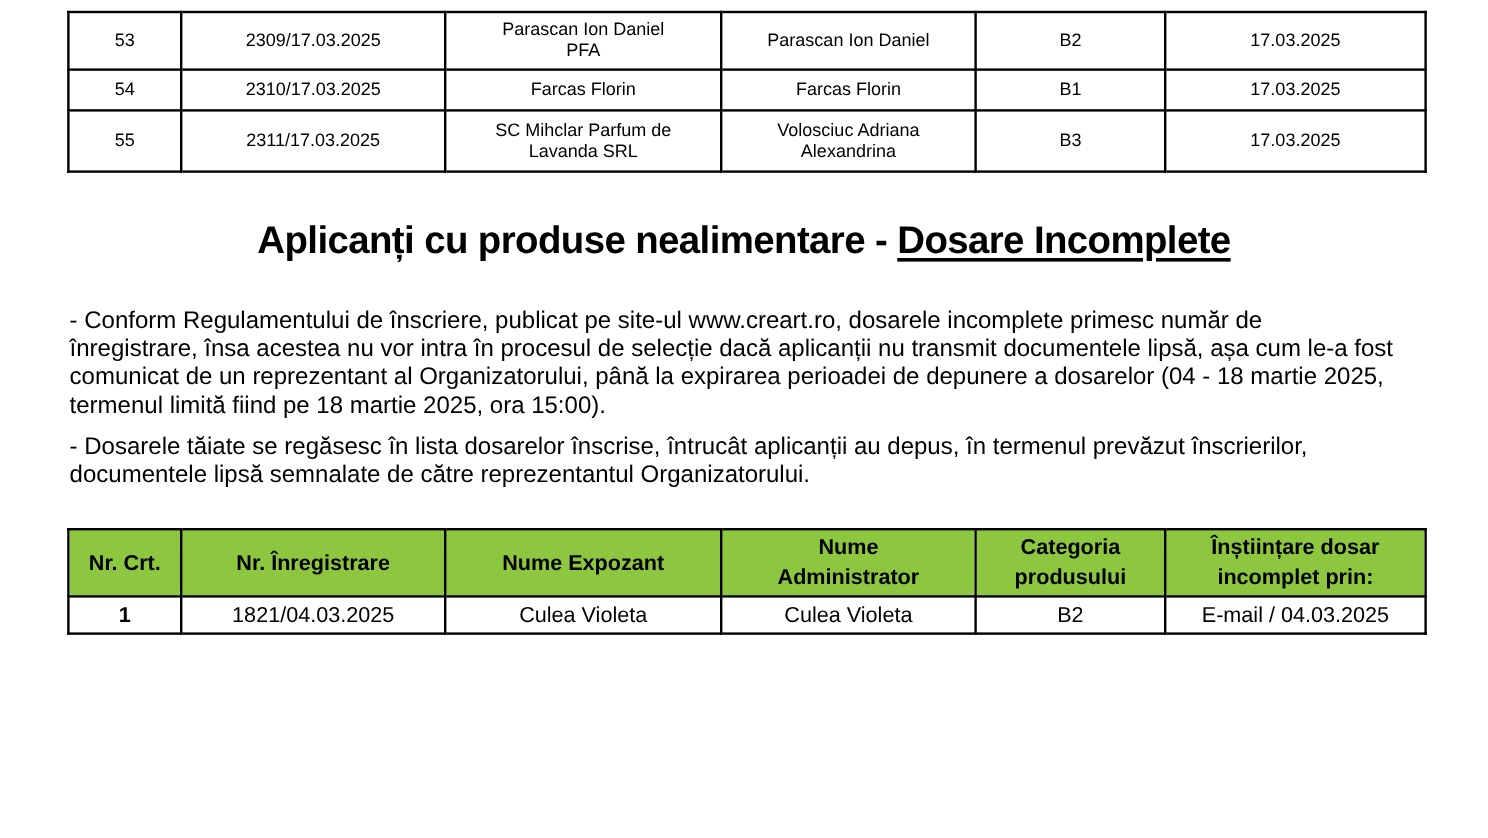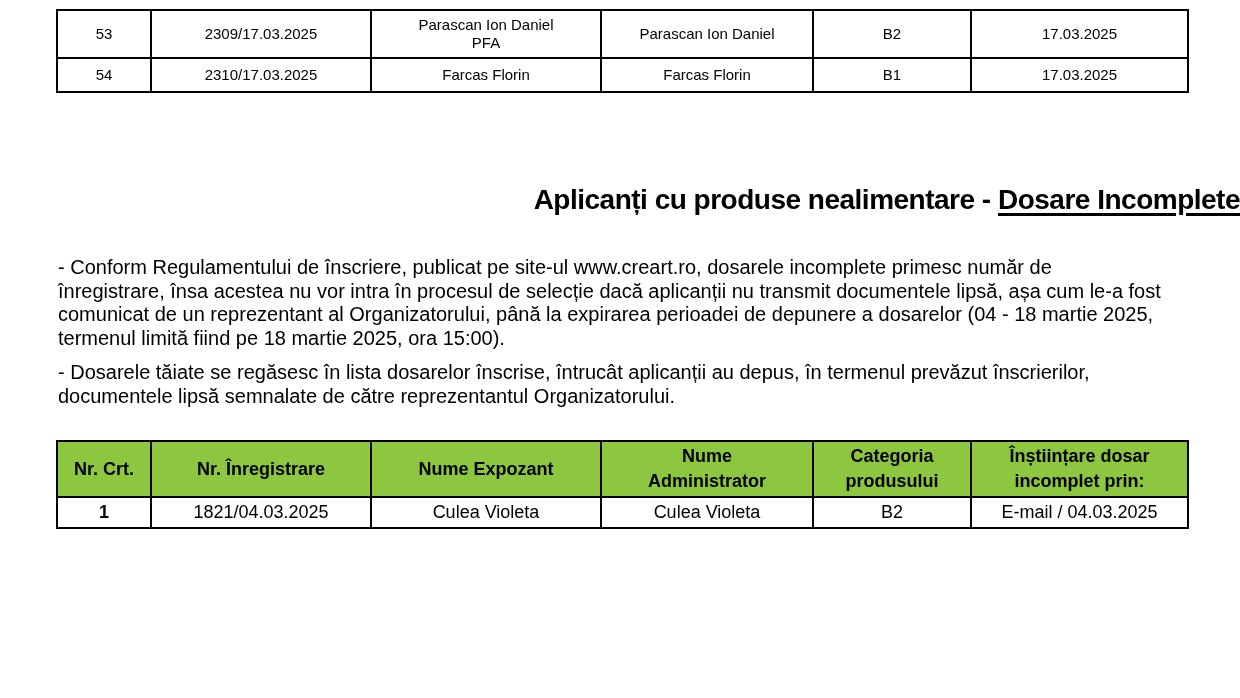--- a/index.html
+++ b/index.html
@@ -31,23 +31,23 @@
   
   table.tbl-top { top: 9px; font-size: 15px; line-height: 18px; }
   table.tbl-top .row-a td { height: 48px; }
   table.tbl-top .row-b td { height: 34px; }
   table.tbl-top .row-c td { height: 51px; }
   table.tbl-top td.c-nr { font-weight: normal; }
   
   .heading {
     position: absolute;
     left: 0; top: 183px; width: 1240px;
-    text-align: right;
+    text-align: center;
     font-weight: bold;
-    font-size: 28px;
+    font-size: 32px;
     line-height: 34px;
     letter-spacing: -0.5px;
   }
   .heading .ul {
     text-decoration: underline;
     text-decoration-thickness: 2.5px;
     text-underline-offset: 4px;
   }
   
   .para {
@@ -92,20 +92,30 @@
       <td>17.03.2025</td>
     </tr>
     <tr class="row-b">
       <td class="c-nr">54</td>
       <td>2310/17.03.2025</td>
       <td>Farcas Florin</td>
       <td>Farcas Florin</td>
       <td>B1</td>
       <td>17.03.2025</td>
     </tr>
+    <tr class="row-c">
+      <td class="c-nr">55</td>
+      <td>2311/17.03.2025</td>
+      <td>SC Mihclar Parfum de
+Lavanda SRL</td>
+      <td>Volosciuc Adriana
+Alexandrina</td>
+      <td>B3</td>
+      <td>17.03.2025</td>
+    </tr>
   </tbody>
 </table>
 
 <div class="heading"><span>Aplicanți cu produse nealimentare - </span><span class="ul">Dosare Incomplete</span></div>
 
 <div class="para para-1">
   <div>- Conform Regulamentului de înscriere, publicat pe site-ul www.creart.ro, dosarele incomplete primesc număr de</div>
   <div>înregistrare, însa acestea nu vor intra în procesul de selecție dacă aplicanții nu transmit documentele lipsă, așa cum le-a fost</div>
   <div>comunicat de un reprezentant al Organizatorului, până la expirarea perioadei de depunere a dosarelor (04 - 18 martie 2025,</div>
   <div>termenul limită fiind pe 18 martie 2025, ora 15:00).</div>

